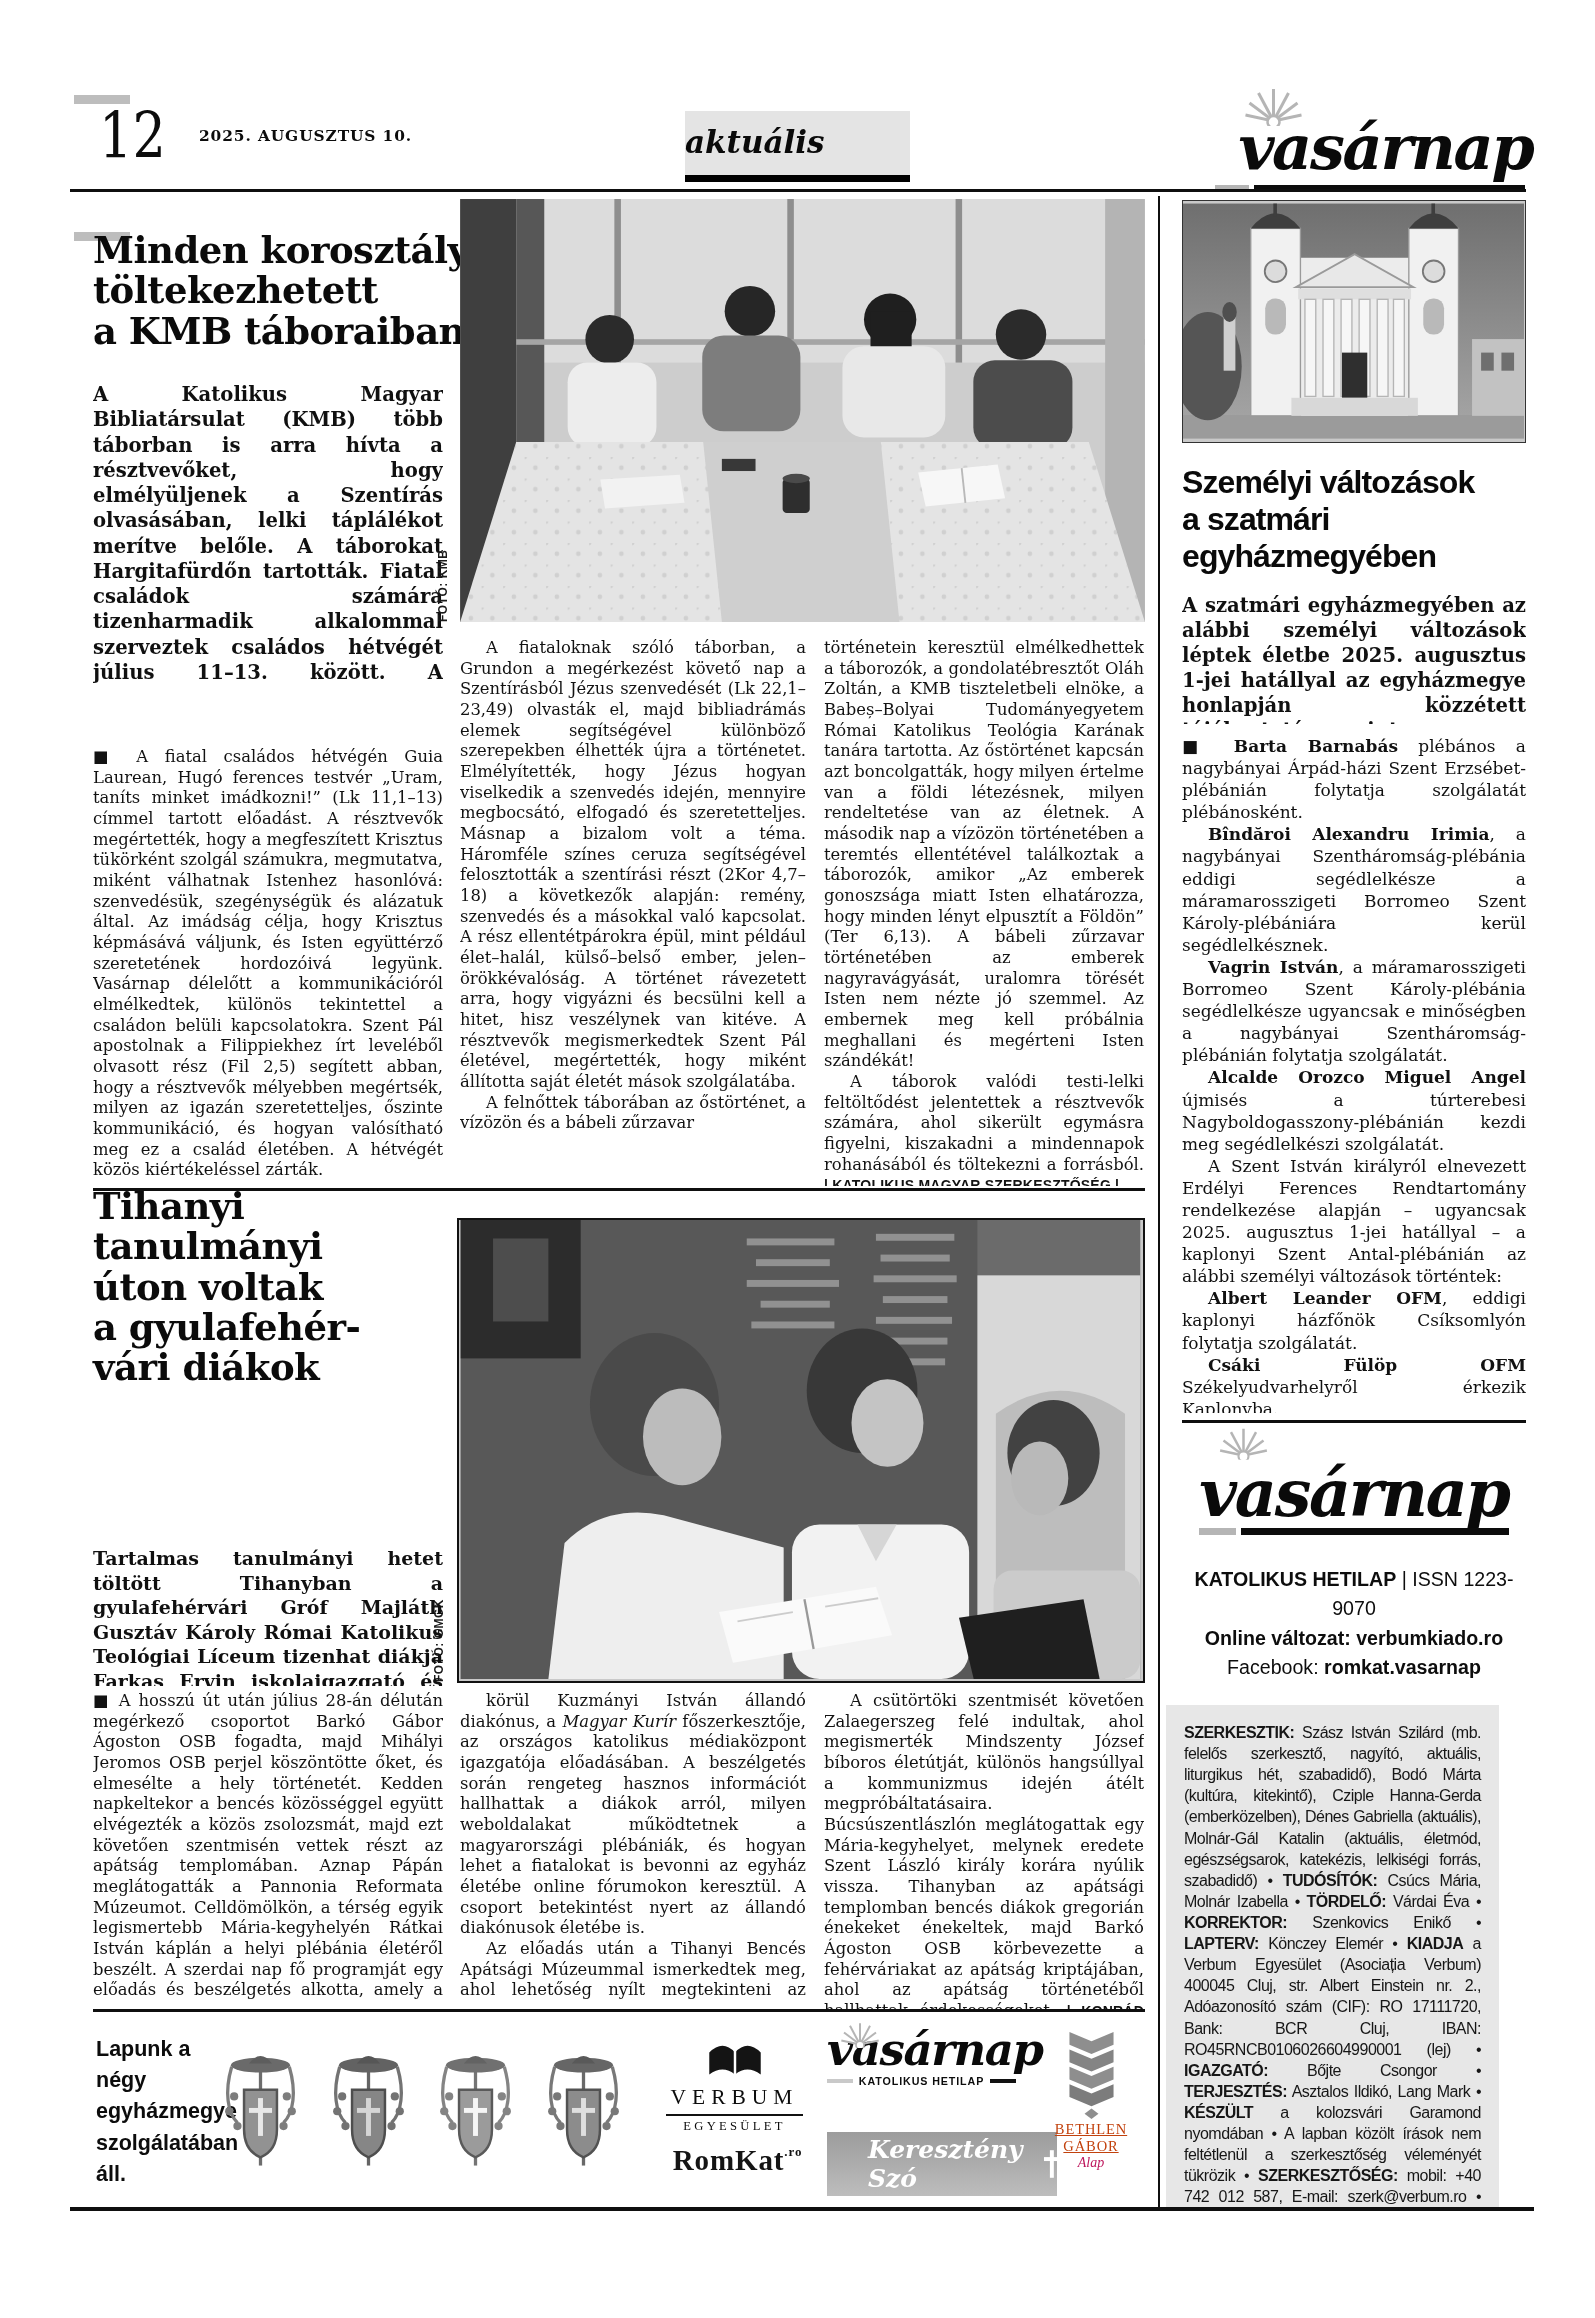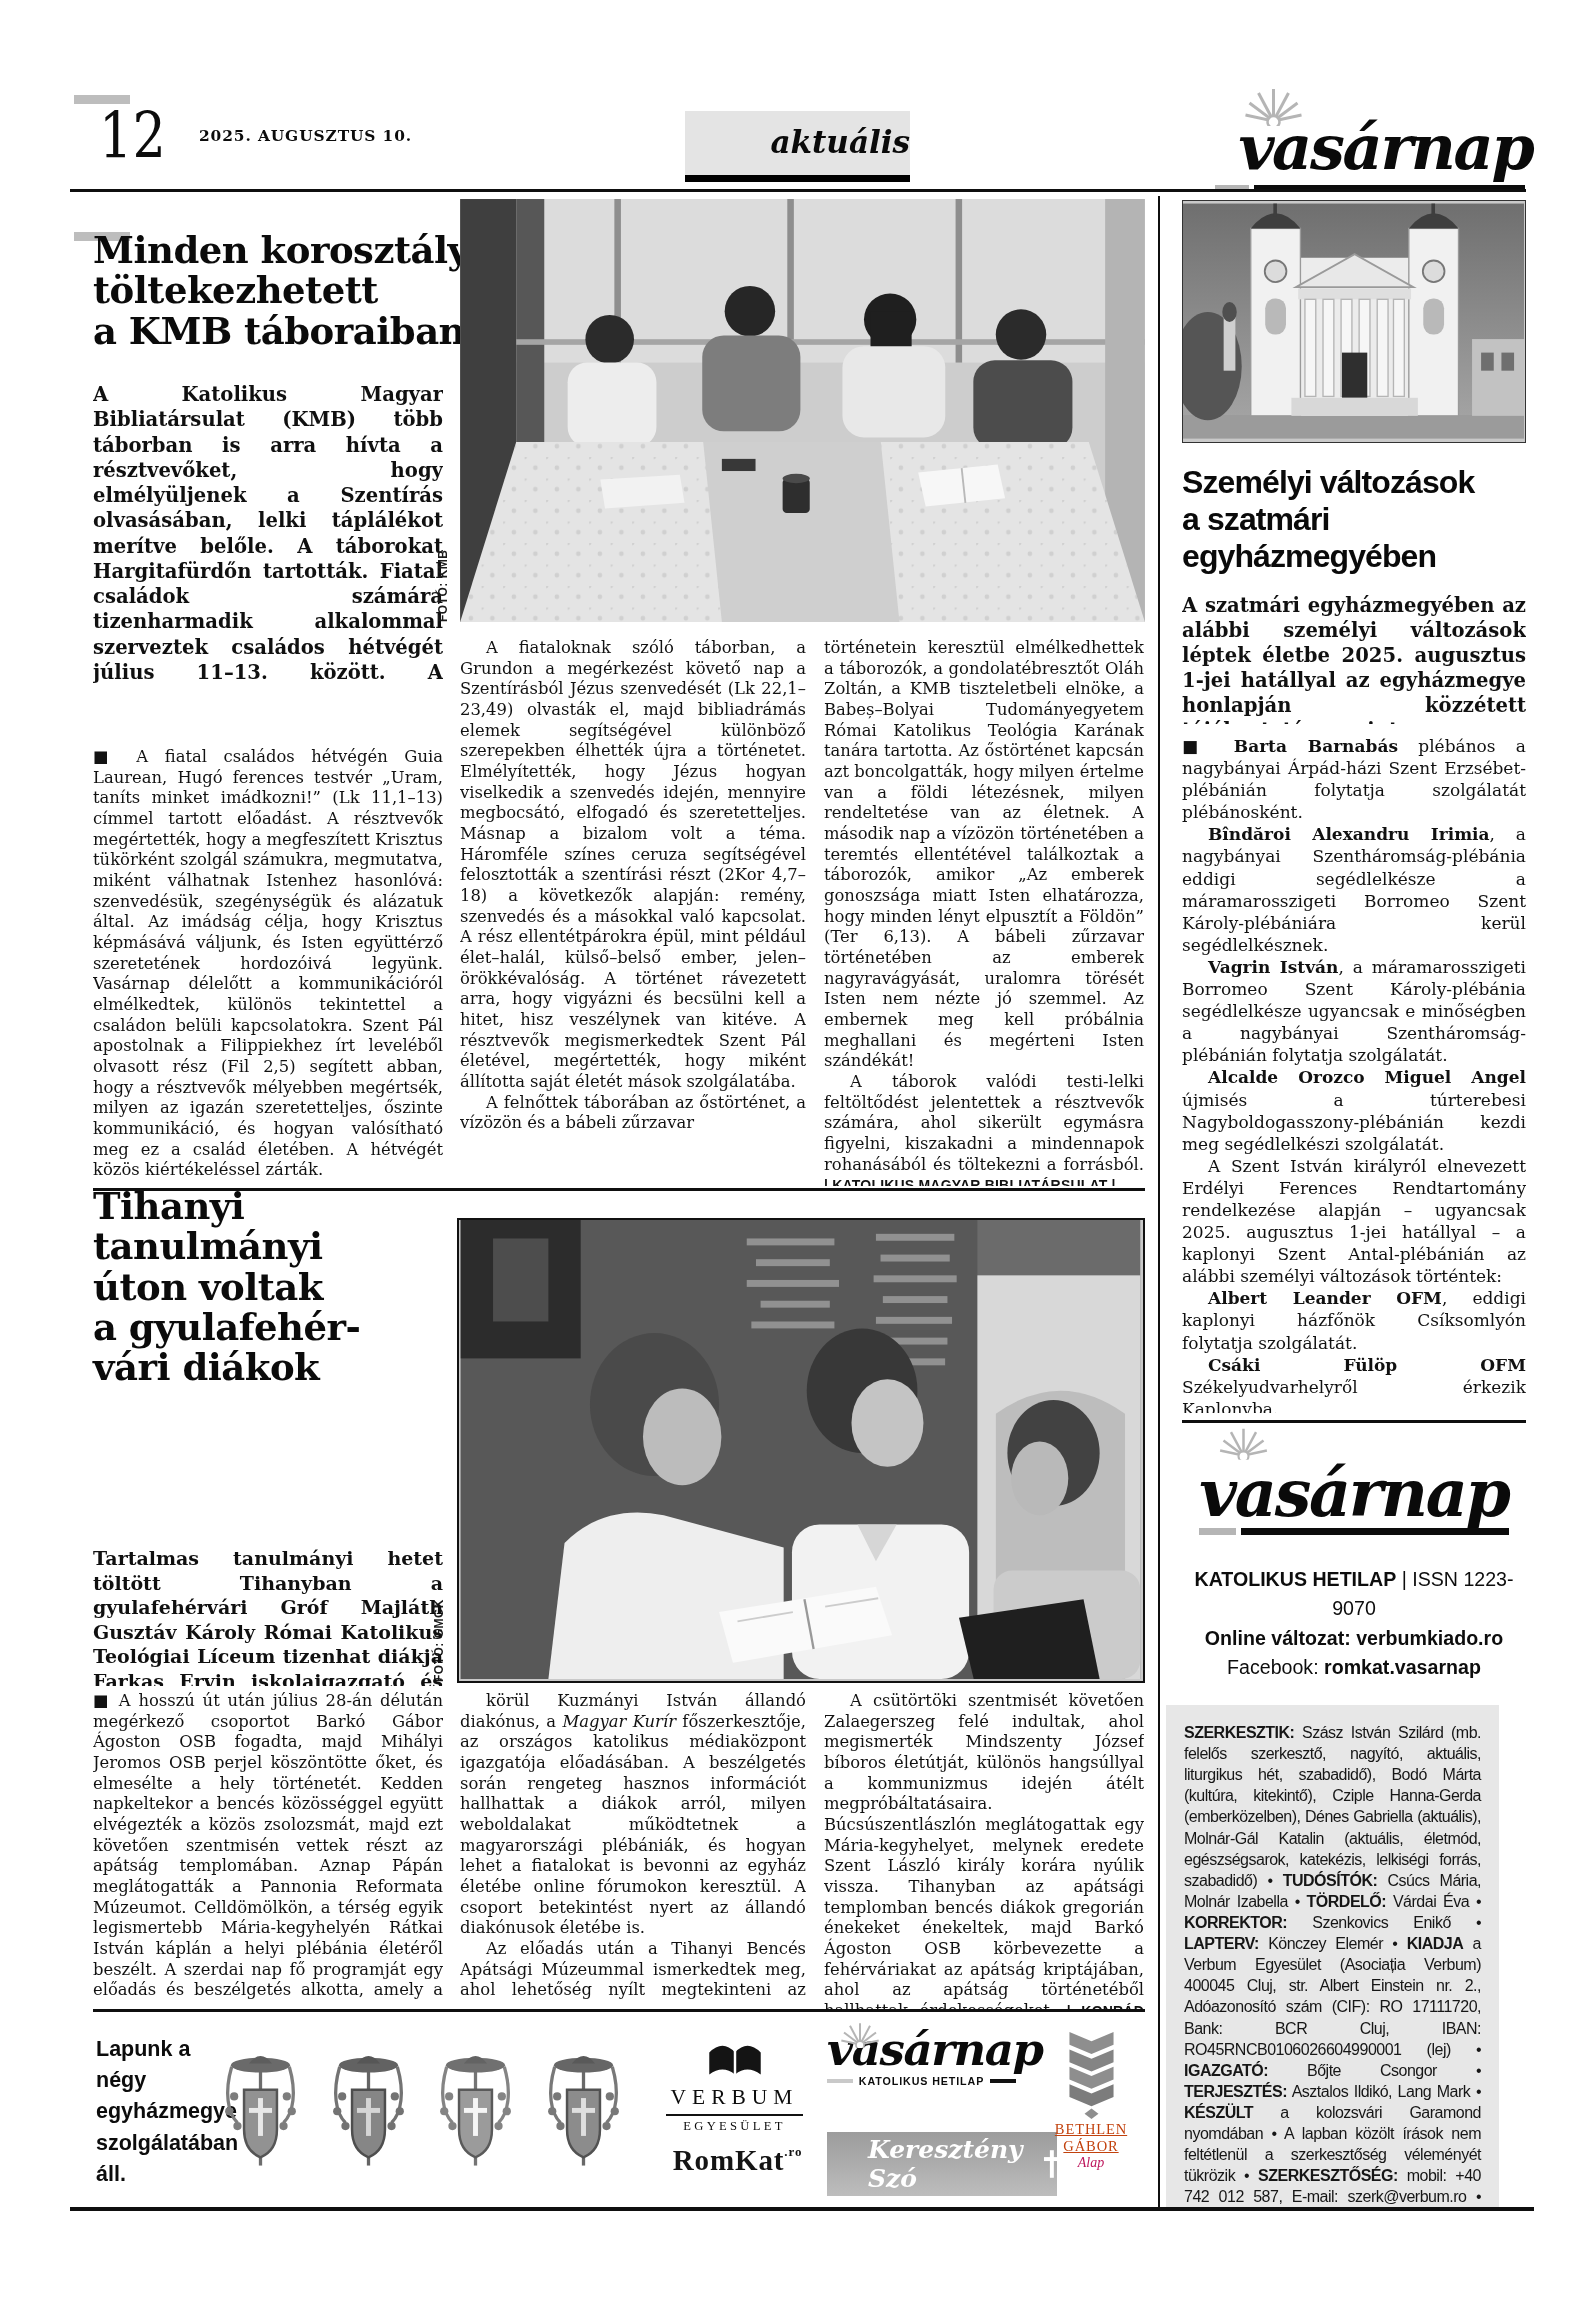--- a/index.html
+++ b/index.html
@@ -5,21 +5,21 @@
   html,body{margin:0;padding:0;background:#888;}
   #page{position:relative;width:1595px;height:2319px;background:#ffffff;overflow:hidden;
         font-family:"DejaVu Serif",serif;color:#111;}
   .abs{position:absolute;}
   .rule{background:#0f0f0f;}
   
   .pagenum{font:400 64px "DejaVu Serif",serif;color:#0c0c0c;transform:scaleX(.82);transform-origin:left top;}
   .graybar{background:#bdbdbd;}
   .date{font:700 15.4px "DejaVu Serif",serif;letter-spacing:0.9px;color:#0c0c0c;}
   .section-tag{background:#e4e4e4;border-bottom:7.5px solid #000;box-sizing:border-box;
-      font:italic 700 31px "DejaVu Serif",serif;text-align:right;color:#0a0a0a;padding-top:13px;}
+      font:italic 700 31px "DejaVu Serif",serif;text-align:left;color:#0a0a0a;padding-top:13px;}
   .masthead-script{font:italic 700 62px "DejaVu Serif",serif;letter-spacing:-2.3px;color:#0a0a0a;line-height:1;}
   
   .headline{font:700 37px/1.09 "DejaVu Serif",serif;letter-spacing:-0.5px;color:#0b0b0b;white-space:pre-line;}
   .lead{font:700 19.6px/1.29 "DejaVu Serif",serif;text-align:justify;color:#101010;}
   .bodytext{font:400 16.4px/1.26 "DejaVu Serif",serif;text-align:justify;color:#121212;overflow:hidden;}
   .bodytext p{margin:0;}
   .bodytext p.indent{text-indent:26px;}
   .has-byline b{font-family:"Liberation Sans",sans-serif;font-weight:700;font-size:14px;letter-spacing:0.2px;}
   .sz-headline{font:700 32px/1.16 "Liberation Sans",sans-serif;letter-spacing:-0.9px;color:#0a0a0a;white-space:pre-line;}
   .sz-lead{font:700 19.6px/1.28 "DejaVu Serif",serif;text-align:justify;}
@@ -169,21 +169,21 @@
 
   <div class="abs bodytext" style="left:93px;top:703px;width:350px;height:482px;margin-top:44px;">
     <p>■ A fiatal családos hétvégén Guia Laurean, Hugó ferences testvér „Uram, taníts minket imádkozni!” (Lk 11,1–13) címmel tartott előadást. A résztvevők megértették, hogy a megfeszített Krisztus tükörként szolgál számukra, megmutatva, miként válhatnak Istenhez hasonlóvá: szenvedésük, szegénységük és alázatuk által. Az imádság célja, hogy Krisztus képmásává váljunk, és Isten együttérző szeretetének hordozóivá legyünk. Vasárnap délelőtt a kommunikációról elmélkedtek, különös tekintettel a családon belüli kapcsolatokra. Szent Pál apostolnak a Filippiekhez írt leveléből olvasott rész (Fil 2,5) segített abban, hogy a résztvevők mélyebben megértsék, milyen az igazán szeretetteljes, őszinte kommunikáció, és hogyan valósítható meg ez a család életében. A hétvégét közös kiértékeléssel zárták.</p>
   </div>
   <div class="abs bodytext" style="left:460px;top:638px;width:346px;height:548px;">
     <p class="indent">A fiataloknak szóló táborban, a Grundon a megérkezést követő nap a Szentírásból Jézus szenvedését (Lk 22,1–23,49) olvasták el, majd bibliadrámás elemek segítségével különböző szerepekben élhették újra a történetet. Elmélyítették, hogy Jézus hogyan viselkedik a szenvedés idején, mennyire megbocsátó, elfogadó és szeretetteljes. Másnap a bizalom volt a téma. Háromféle színes ceruza segítségével felosztották a szentírási részt (2Kor 4,7–18) a következők alapján: remény, szenvedés és a másokkal való kapcsolat. A rész ellentétpárokra épül, mint például élet–halál, külső–belső ember, jelen–örökkévalóság. A történet rávezetett arra, hogy vigyázni és becsülni kell a hitet, hisz veszélynek van kitéve. A résztvevők megismerkedtek Szent Pál életével, megértették, hogy miként állította saját életét mások szolgálatába.</p>
     <p class="indent">A felnőttek táborában az őstörténet, a vízözön és a bábeli zűrzavar</p>
   </div>
   <div class="abs bodytext" style="left:824px;top:638px;width:320px;height:548px;">
     <p>történetein keresztül elmélkedhettek a táborozók, a gondolatébresztőt Oláh Zoltán, a KMB tiszteletbeli elnöke, a Babeș–Bolyai Tudományegyetem Római Katolikus Teológia Karának tanára tartotta. Az őstörténet kapcsán azt boncolgatták, hogy milyen értelme van a földi létezésnek, milyen rendeltetése van az életnek. A második nap a vízözön történetében a teremtés ellentétével találkoztak a táborozók, amikor „Az emberek gonoszsága miatt Isten elhatározza, hogy minden lényt elpusztít a Földön” (Ter 6,13). A bábeli zűrzavar történetében az emberek nagyravágyását, uralomra törését Isten nem nézte jó szemmel. Az embernek meg kell próbálnia meghallani és megérteni Isten szándékát!</p>
-    <p class="indent has-byline">A táborok valódi testi-lelki feltöltődést jelentettek a résztvevők számára, ahol sikerült egymásra figyelni, kiszakadni a mindennapok rohanásából és töltekezni a forrásból. <b>| KATOLIKUS MAGYAR BIBLIATÁRSULAT |</b></p>
+    <p class="indent has-byline">A táborok valódi testi-lelki feltöltődést jelentettek a résztvevők számára, ahol sikerült egymásra figyelni, kiszakadni a mindennapok rohanásából és töltekezni a forrásból. <b>| KATOLIKUS MAGYAR SZERKESZTŐSÉG |</b></p>
   </div>
 
   <div class="abs rule" style="left:93px;top:1188px;width:1052px;height:3.3px;"></div>
 
   <div class="abs headline" style="left:93px;top:1186px;width:374px;">Tihanyi
 tanulmányi
 úton voltak
 a gyulafehér-
 vári diákok</div>
 

